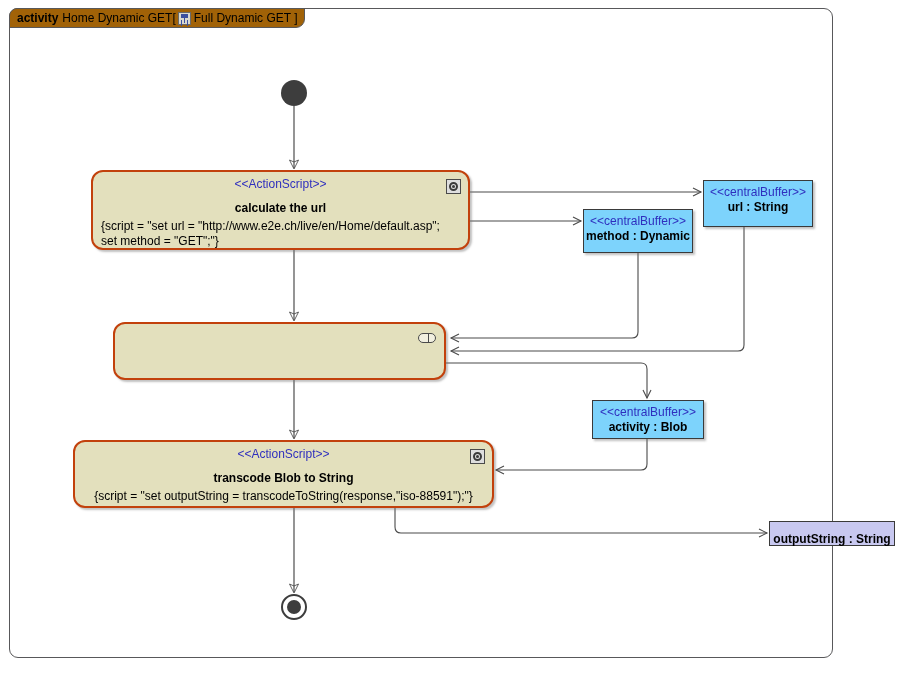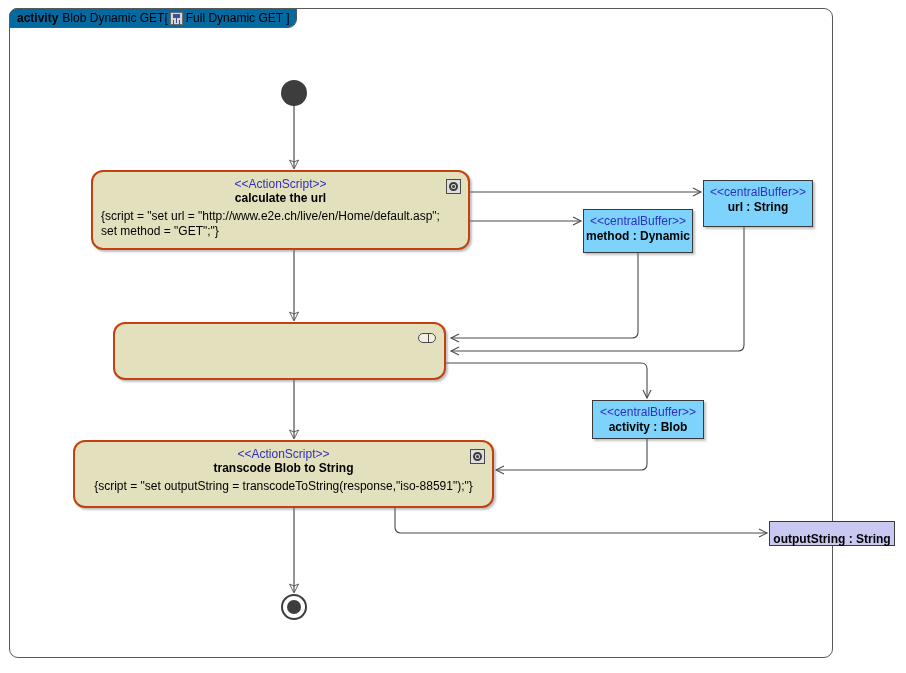--- a/index.html
+++ b/index.html
@@ -34,21 +34,21 @@
     position: absolute;
     left: 9px;
     top: 8px;
     height: 20px;
     box-sizing: border-box;
     border: 1px solid #58585a;
     border-top-left-radius: 8px;
     border-bottom-right-radius: 9px;
     border-top-right-radius: 0;
     border-bottom-left-radius: 0;
-    background: #0369a1;
+    background: #a16207;
     padding: 0 6px 0 7px;
     display: flex;
     align-items: center;
     white-space: nowrap;
     font-size: 12px;
     color: #000;
     line-height: 1;
   }
   #frame-tab .kw {
     font-weight: bold;
@@ -99,21 +99,21 @@
     color: #2f2fbe;
     font-size: 12px;
     line-height: 14px;
     margin-top: 5px;
   }
   .node-name {
     font-weight: bold;
     font-size: 12px;
     line-height: 15px;
     color: #000;
-    margin-top: 0;
+    margin-top: 10px;
   }
   .node-body {
     font-size: 12px;
     line-height: 15px;
     color: #000;
     text-align: left;
     padding: 3px 8px 0 8px;
     white-space: pre-line;
   }
 
@@ -232,21 +232,21 @@
 </style>
 </head>
 <body>
 
 <div id="canvas">
 
   <div id="activity-frame"></div>
 
   <div id="frame-tab">
     <span class="kw">activity</span>
-    <span>Blob Dynamic GET[</span>
+    <span>Home Dynamic GET[</span>
     <span class="tab-icon"></span>
     <span>Full Dynamic GET ]</span>
   </div>
 
   <svg id="edges" viewBox="0 0 906 673">
     <defs>
       <marker id="arrow-open" markerWidth="12" markerHeight="12" refX="9" refY="5" orient="auto" markerUnits="userSpaceOnUse">
         <path d="M1,1 L9,5 L1,9" stroke="#4a4a4a" stroke-width="1.1" fill="none"></path>
       </marker>
       <marker id="arrow-solid" markerWidth="12" markerHeight="12" refX="9" refY="5" orient="auto" markerUnits="userSpaceOnUse">

